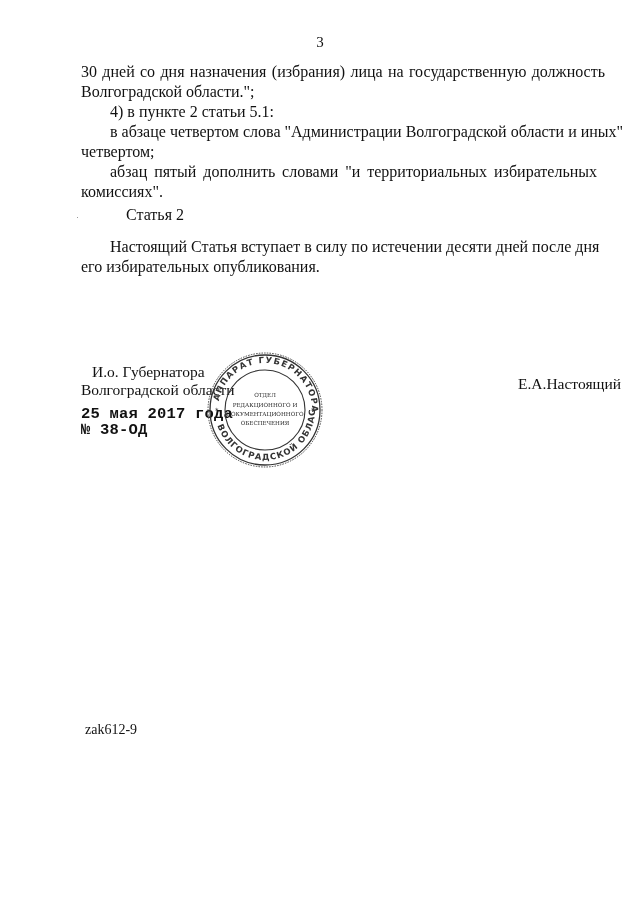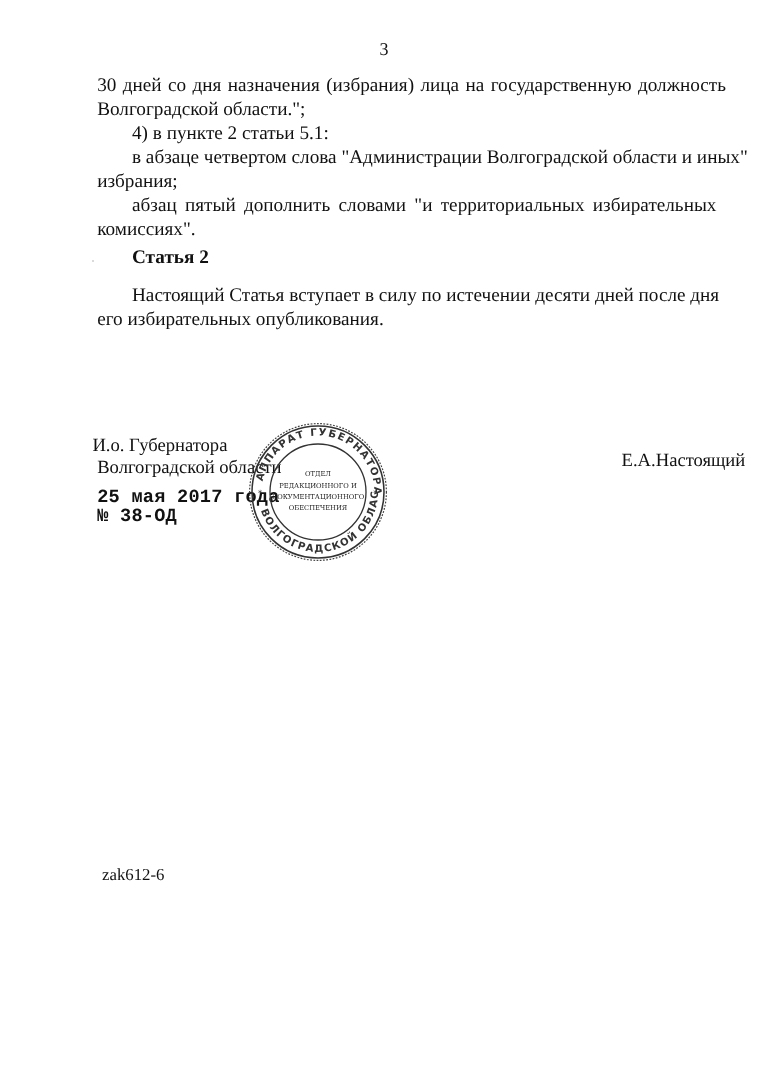--- a/index.html
+++ b/index.html
@@ -2,52 +2,52 @@
 <html><head>
   <meta charset="utf-8">
   <style>
     html, body { margin: 0; padding: 0; background: #ffffff; }
     body { width: 640px; height: 905px; position: relative; overflow: hidden;
            font-family: "Liberation Serif", serif; color: #111; }
     .page-num { position: absolute; top: 34px; left: 0; width: 640px; text-align: center; font-size: 15px; }
     .line { position: absolute; left: 81px; width: 524px; font-size: 16px; line-height: 20px; white-space: nowrap; }
     .justify { text-align: justify; text-align-last: justify; }
     .indent { left: 110px; width: 487px; }
-    .heading { font-weight: bold; }
+    .heading { font-weight: normal; margin-left: 16px; }
     .mono { font-family: "Liberation Mono", monospace; font-size: 15px; letter-spacing: 0.2px; font-weight: bold; }
     .right { position: absolute; font-size: 15.5px; line-height: 20px; }
     .stamp { position: absolute; left: 205px; top: 350px; width: 120px; height: 120px; }
     .dot { position: absolute; left: 77px; top: 217px; width: 1px; height: 1px; background: #999; }
     .footer { position: absolute; left: 85px; top: 722px; font-size: 14px; }
   </style>
 </head>
 <body>
 
 <div class="page-num">3</div>
 
 <div>
   <div class="line justify" style="top:62px">30 дней со дня назначения (избрания) лица на государственную должность</div>
   <div class="line" style="top:82px">Волгоградской области.";</div>
   <div class="line indent" style="top:102px">4) в пункте 2 статьи 5.1:</div>
   <div class="line indent justify" style="top:122px">в абзаце четвертом слова "Администрации Волгоградской области и иных"</div>
-  <div class="line" style="top:142px">избрания;</div>
+  <div class="line" style="top:142px">четвертом;</div>
   <div class="line indent justify" style="top:162px">абзац пятый дополнить словами "и территориальных избирательных</div>
   <div class="line" style="top:182px">комиссиях".</div>
 </div>
 
 <div class="dot"></div>
 
 <div>
   <div class="line indent heading" style="top:205px">Статья 2</div>
   <div class="line indent justify" style="top:237px">Настоящий Статья вступает в силу по истечении десяти дней после дня</div>
   <div class="line" style="top:257px">его избирательных опубликования.</div>
 </div>
 
 <div>
-  <div class="right" style="left:77px; top:362px">И.о. Губернатора</div>
+  <div class="right" style="left:92px; top:362px">И.о. Губернатора</div>
   <div class="right" style="left:81px; top:380px">Волгоградской области</div>
   <div class="right" style="left:518px; top:374px">Е.А.Настоящий</div>
   <div class="right mono" style="left:81px; top:404px">25 мая 2017 года</div>
   <div class="right mono" style="left:81px; top:420px">№ 38-ОД</div>
 </div>
 
 <svg class="stamp" viewBox="0 0 120 120" xmlns="http://www.w3.org/2000/svg">
   <defs>
     <path id="ringTop" d="M 60 60 m -47 0 a 47 47 0 1 1 94 0"></path>
     <path id="ringBottom" d="M 60 60 m -50 0 a 50 50 0 0 0 100 0"></path>
@@ -64,13 +64,13 @@
   <text x="10" y="63" font-size="7" fill="#333" font-family="DejaVu Sans, sans-serif">*</text>
   <text x="106" y="63" font-size="7" fill="#333" font-family="DejaVu Sans, sans-serif">*</text>
   <g font-family="DejaVu Serif, serif" font-size="5.6" fill="#222" text-anchor="middle">
     <text x="60" y="47">ОТДЕЛ</text>
     <text x="60" y="57">РЕДАКЦИОННОГО И</text>
     <text x="60" y="66">ДОКУМЕНТАЦИОННОГО</text>
     <text x="60" y="75">ОБЕСПЕЧЕНИЯ</text>
   </g>
 </svg>
 
-<div class="footer">zak612-6</div>
+<div class="footer">zak612-9</div>
 
 </body></html>

